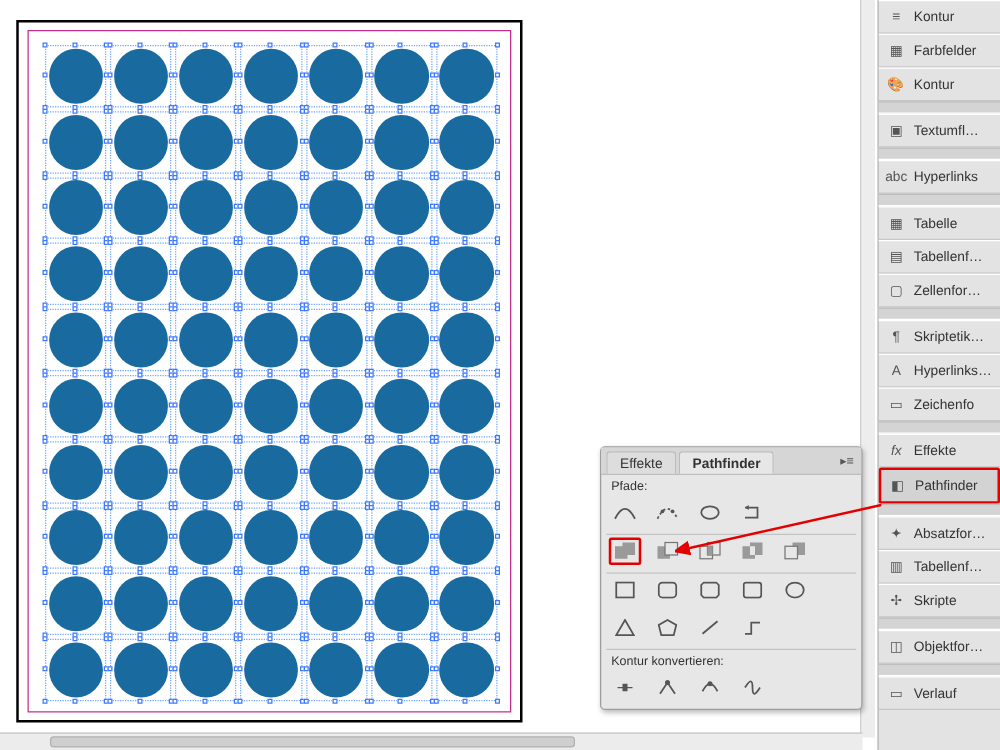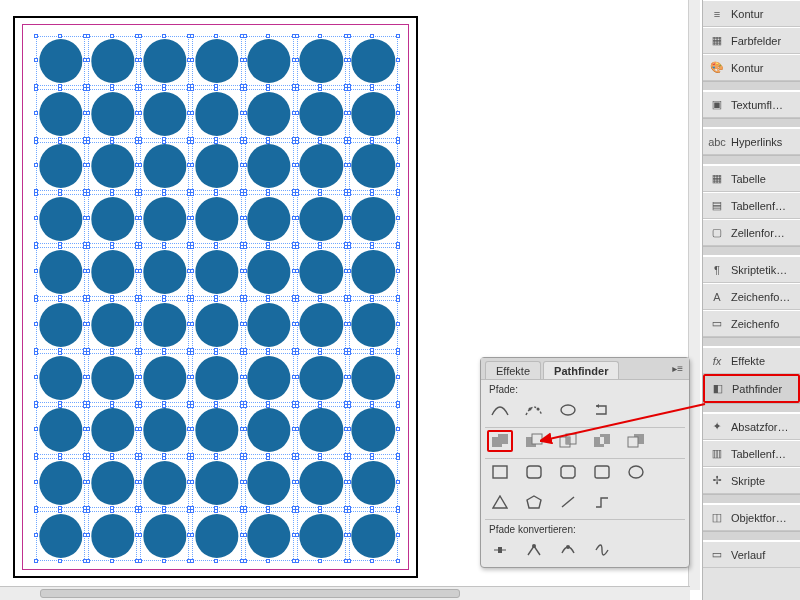--- a/index.html
+++ b/index.html
@@ -862,21 +862,21 @@
       <span class="ic">▢</span>
       <span>Zellenfor…</span>
     </div>
   <div class="panel-sep"></div>
   <div class="panel-item">
       <span class="ic">¶</span>
       <span>Skriptetik…</span>
     </div>
   <div class="panel-item">
       <span class="ic">A</span>
-      <span>Zeichenfo…</span>
+      <span>Hyperlinks…</span>
     </div>
   <div class="panel-item">
       <span class="ic">▭</span>
       <span>Zeichenfo</span>
     </div>
   <div class="panel-sep"></div>
   <div class="panel-item">
       <span class="ic">
         <i>fx</i>
       </span>
@@ -1026,21 +1026,21 @@
         </svg>
       </div>
     <div class="tool">
         <svg width="16" height="14">
           <path d="M2 12 h5 v-9 h7" fill="none" stroke="#555" stroke-width="1.4"></path>
         </svg>
       </div>
   </div>
   <div class="sep"></div>
 
-  <div class="sec-label">Pfade konvertieren:</div>
+  <div class="sec-label">Kontur konvertieren:</div>
   <div class="icon-row">
     <div class="tool">
         <svg width="16" height="14">
           <line x1="2" y1="7" x2="14" y2="7" stroke="#555"></line>
           <rect x="6" y="4" width="4" height="6" fill="#555"></rect>
         </svg>
       </div>
     <div class="tool">
         <svg width="16" height="14">
           <path d="M2 12 L8 3 L14 12" fill="none" stroke="#555" stroke-width="1.4"></path>

